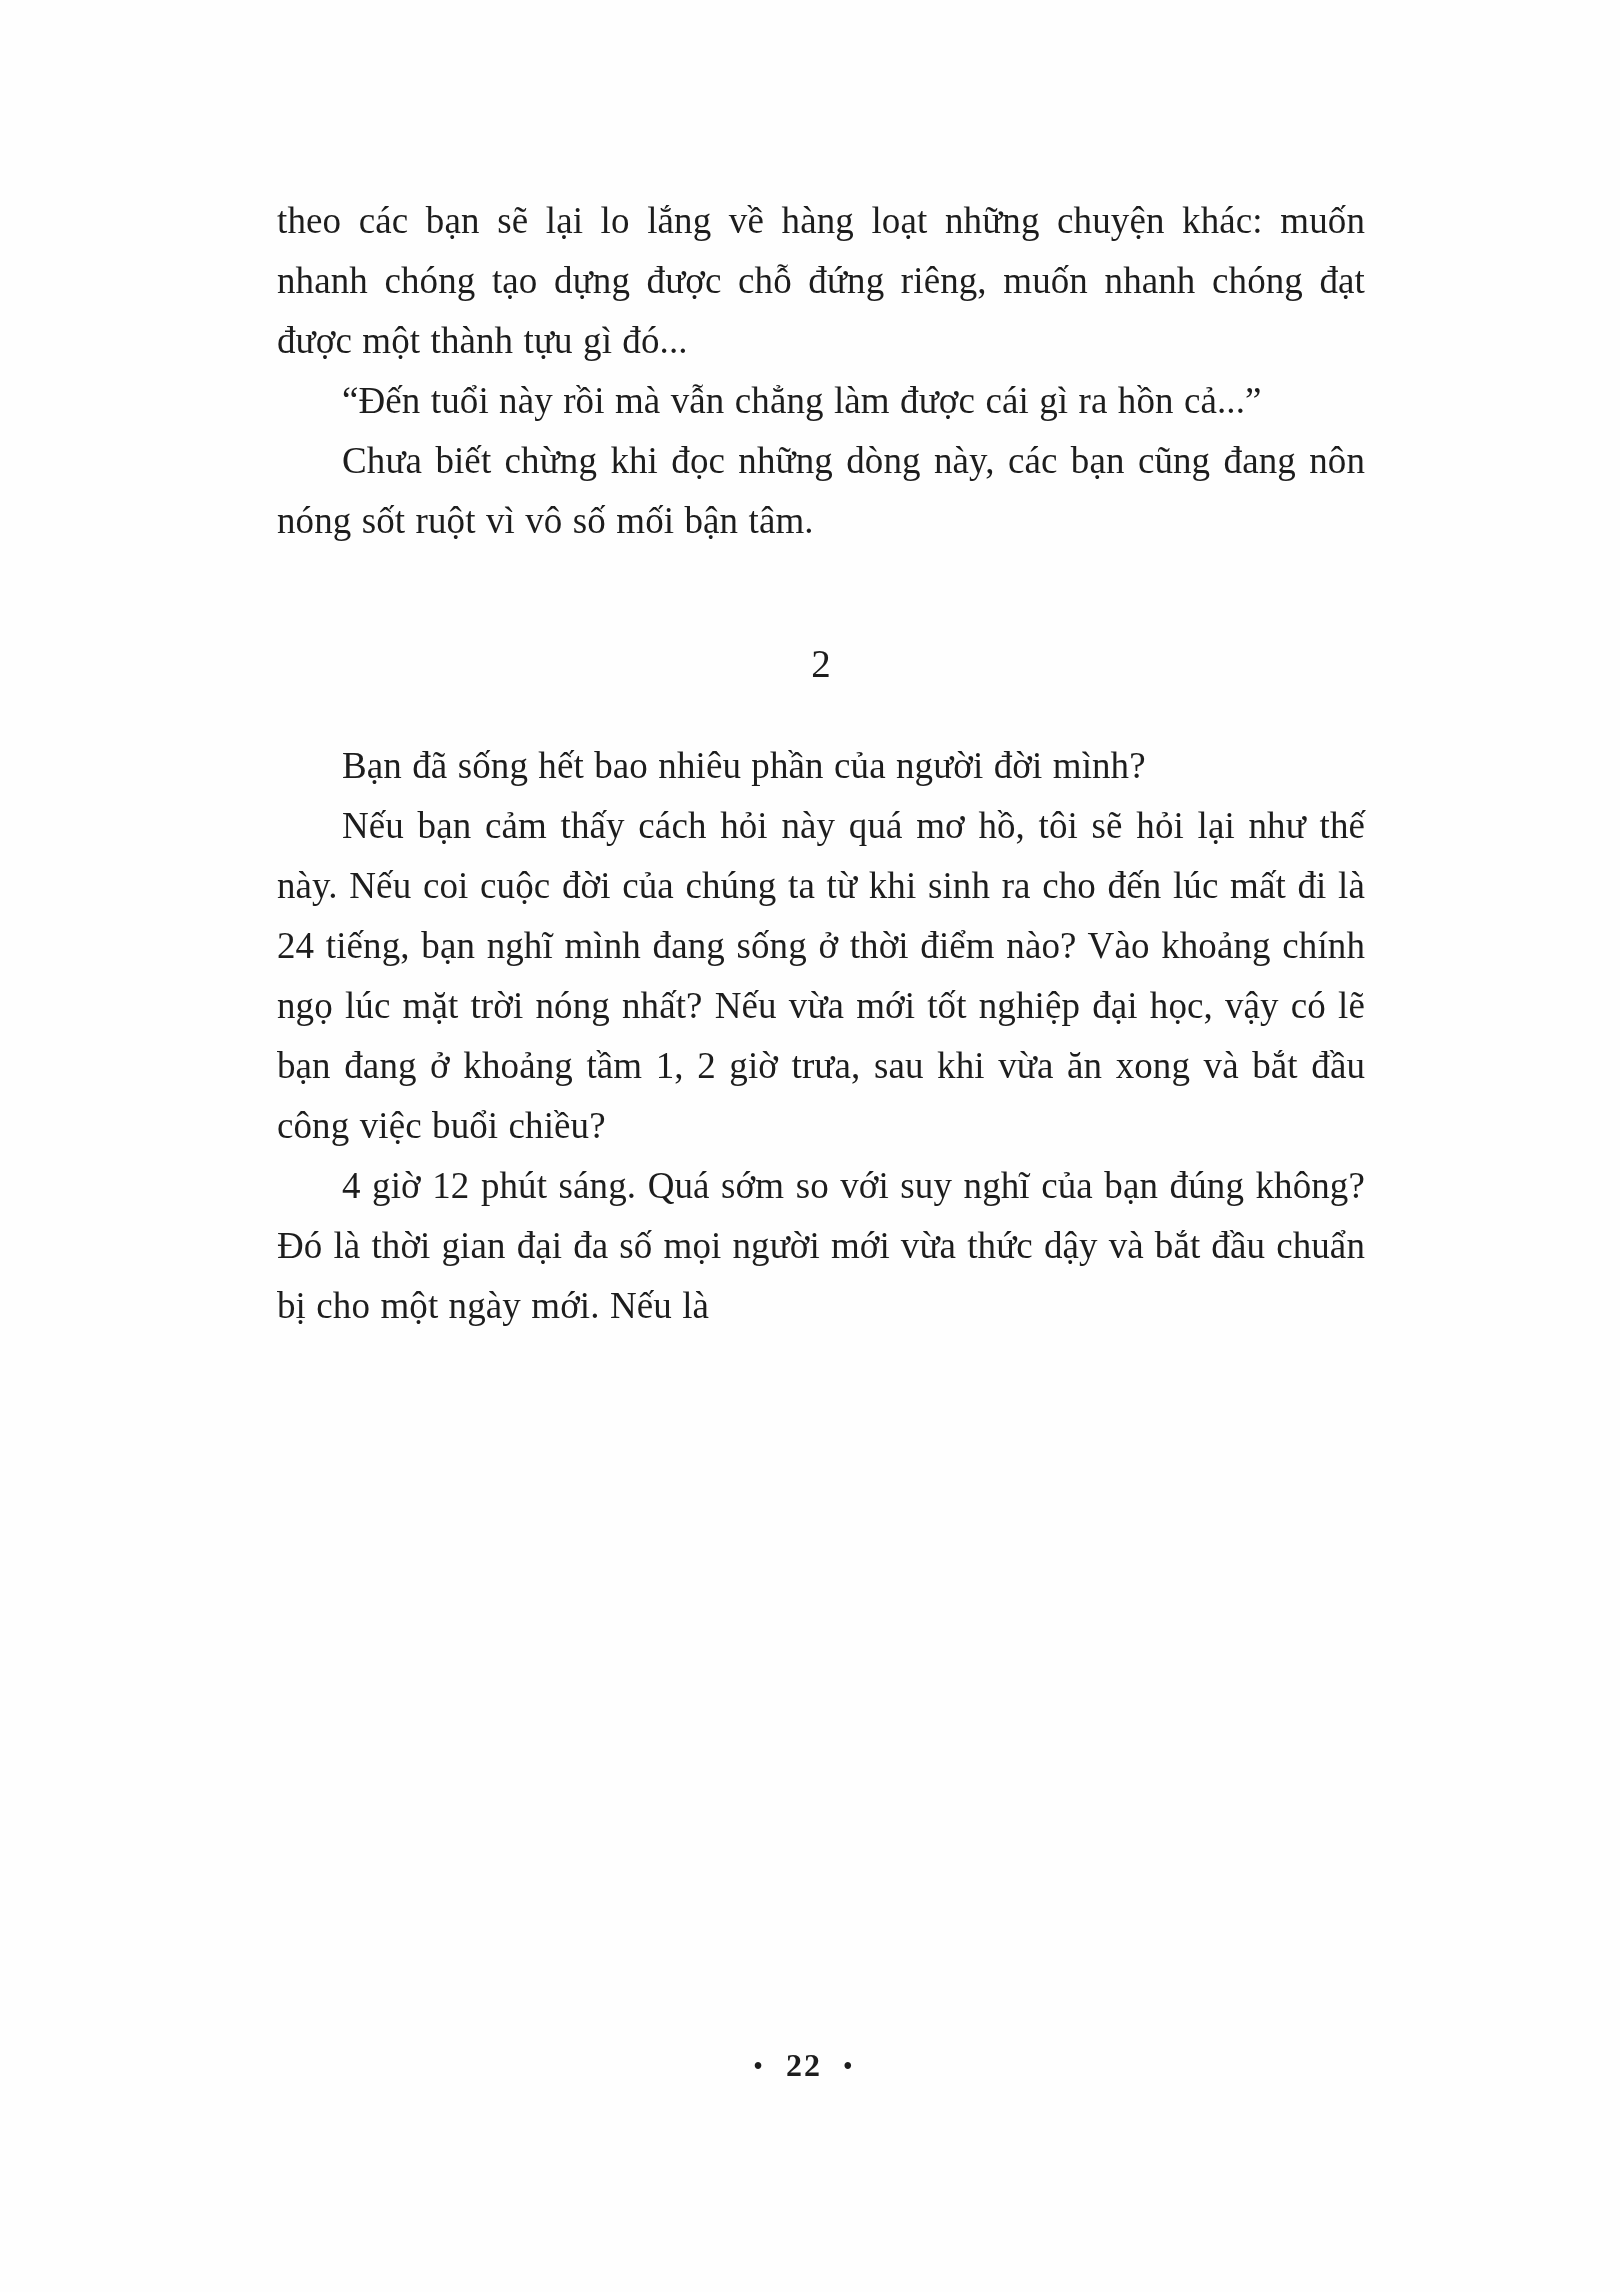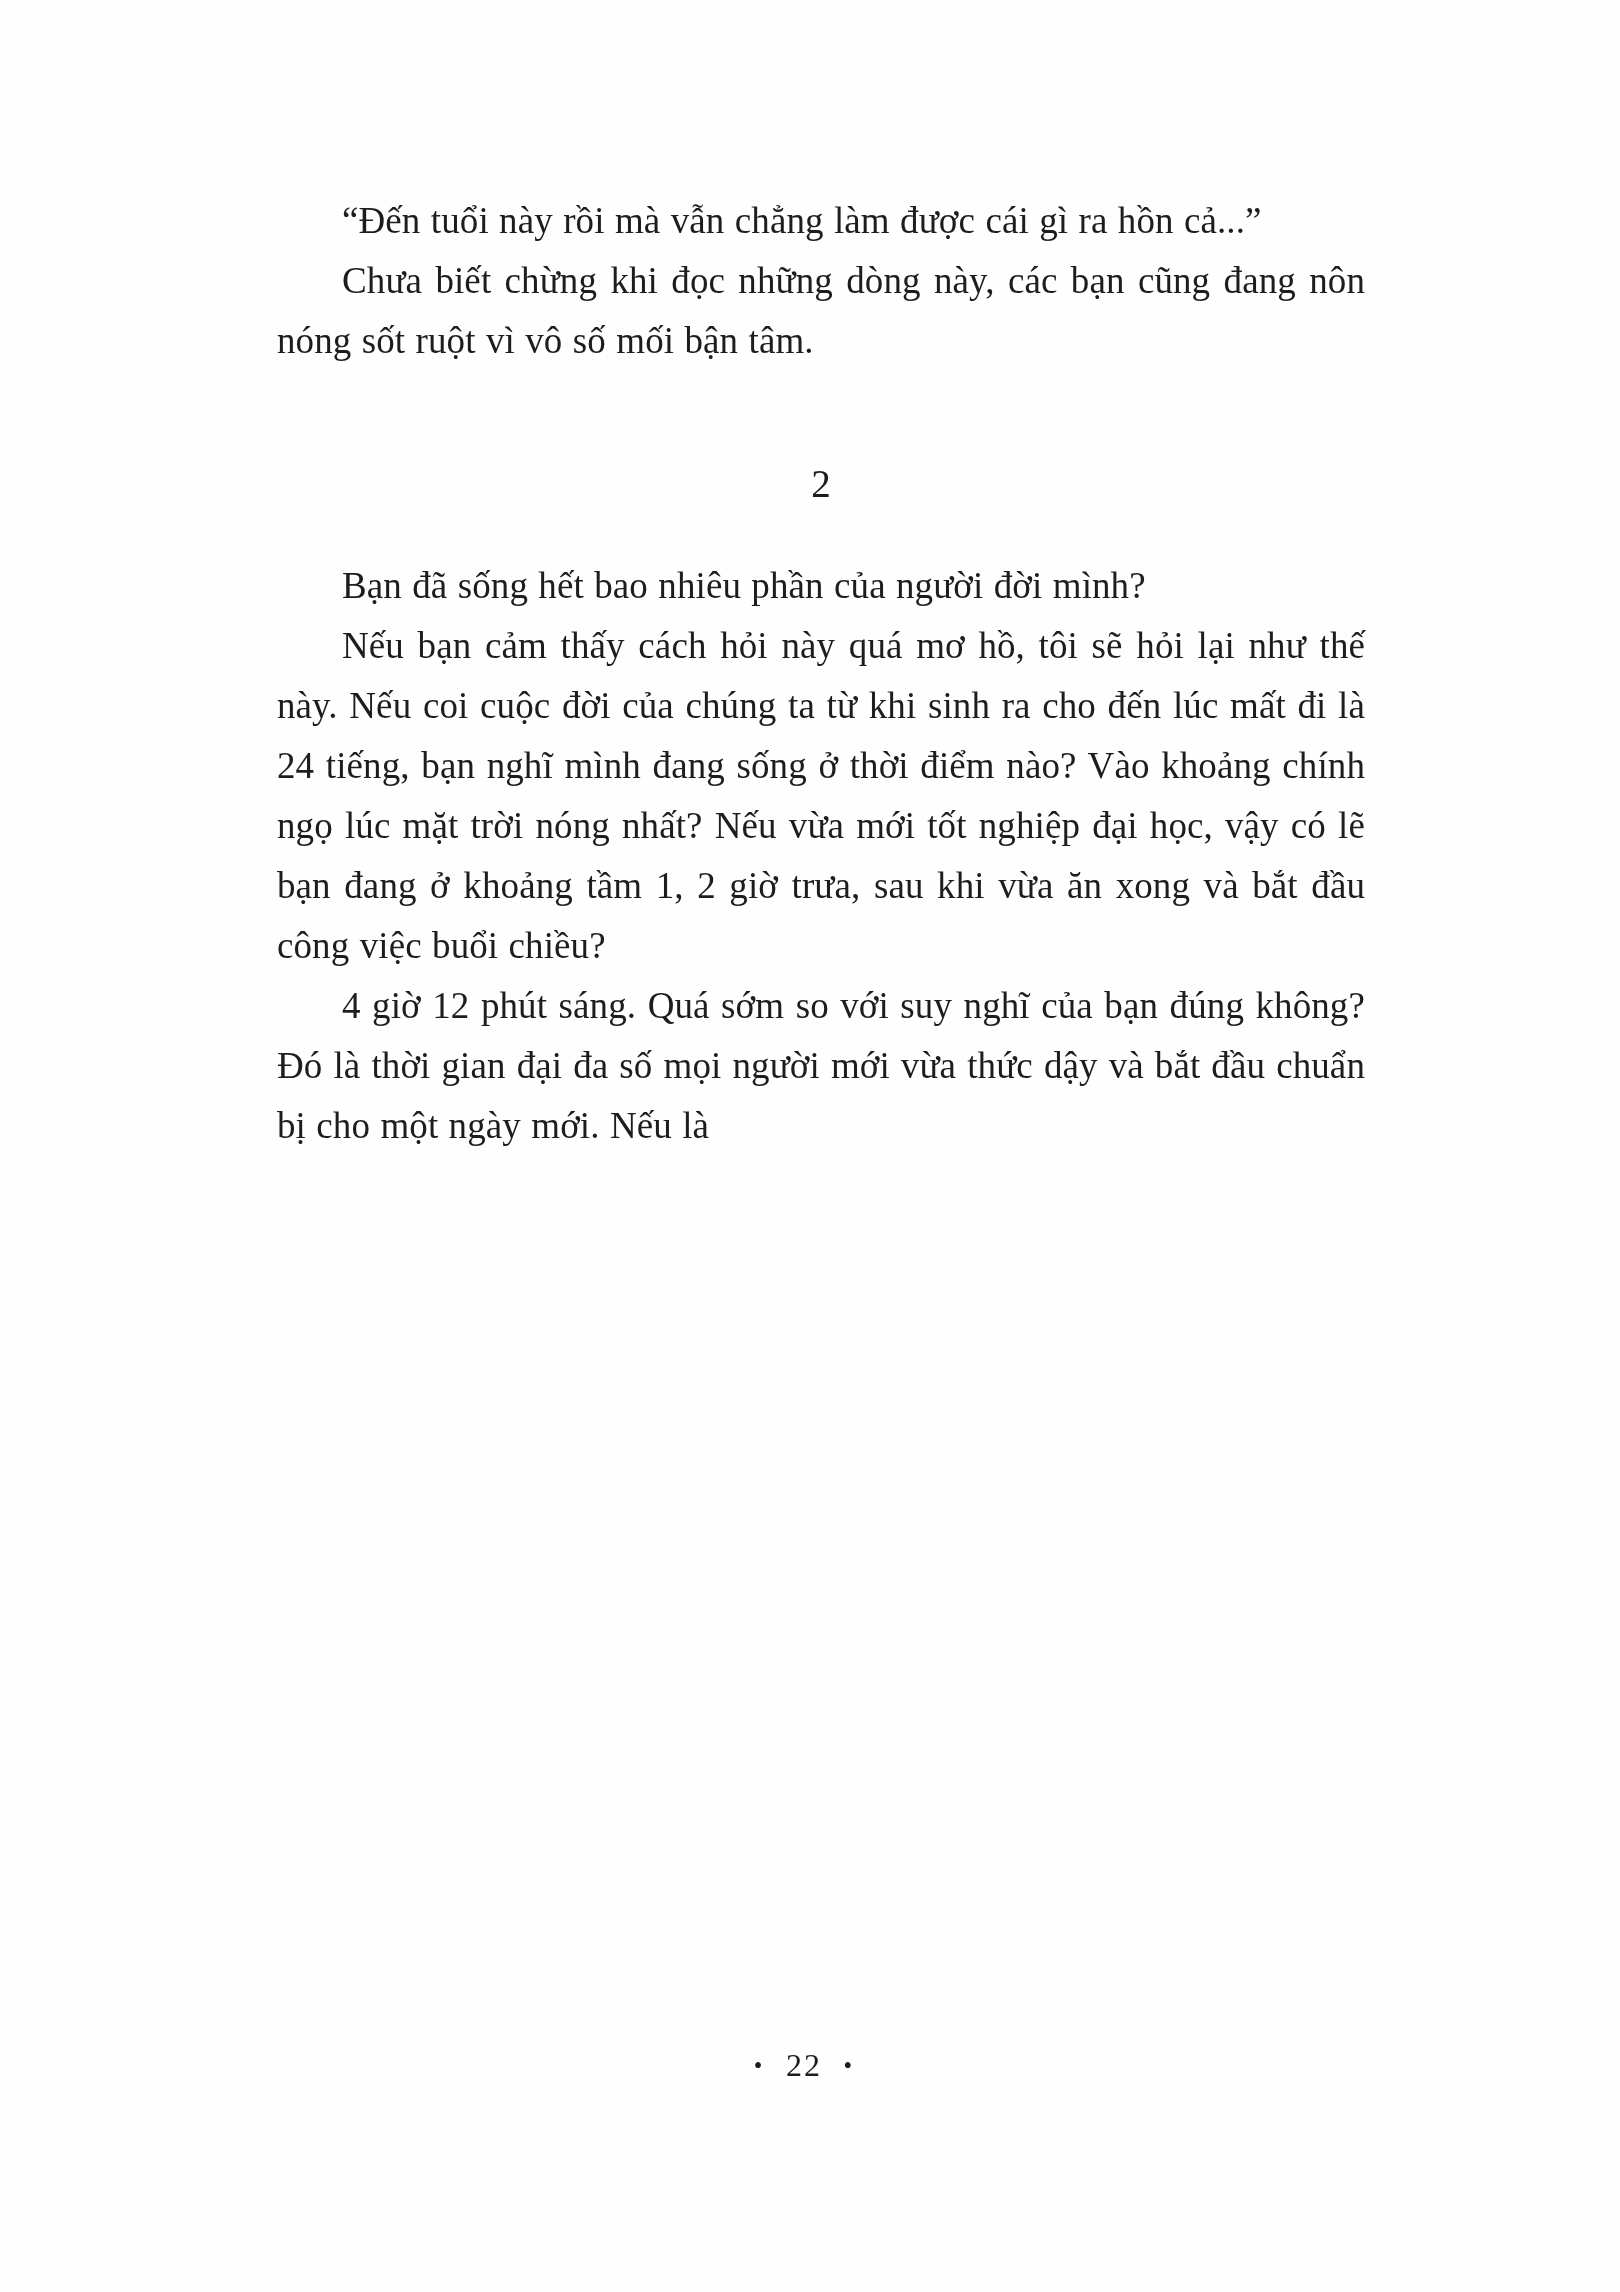--- a/index.html
+++ b/index.html
@@ -55,39 +55,41 @@
   }
   .folio {
     position: absolute;
     left: 0;
     right: 12px;
     top: 2044px;
     text-align: center;
     font-size: 32px;
     color: #1d1d1d;
     letter-spacing: 2px;
+    font-weight: bold;
   }
   .folio .dot {
     display: inline-block;
     margin: 0 21.6px;
     font-size: 24.5px;
     vertical-align: middle;
   }
   .folio .num {
     display: inline-block;
     vertical-align: middle;
   }
 </style>
 </head>
 <body>
 
 <div class="page">
 
   <div class="text-column">
 
+    <p class="para noindent">theo các bạn sẽ lại lo lắng về hàng loạt những chuyện khác: muốn nhanh chóng tạo dựng được chỗ đứng riêng, muốn nhanh chóng đạt được một thành tựu gì đó...</p>
     <p class="para indent">“Đến tuổi này rồi mà vẫn chẳng làm được cái gì ra hồn cả...”</p>
     <p class="para indent">Chưa biết chừng khi đọc những dòng này, các bạn cũng đang nôn nóng sốt ruột vì vô số mối bận tâm.</p>
 
     <p class="section-number">2</p>
 
     <p class="para indent">Bạn đã sống hết bao nhiêu phần của người đời mình?</p>
     <p class="para indent">Nếu bạn cảm thấy cách hỏi này quá mơ hồ, tôi sẽ hỏi lại như thế này. Nếu coi cuộc đời của chúng ta từ khi sinh ra cho đến lúc mất đi là 24 tiếng, bạn nghĩ mình đang sống ở thời điểm nào? Vào khoảng chính ngọ lúc mặt trời nóng nhất? Nếu vừa mới tốt nghiệp đại học, vậy có lẽ bạn đang ở khoảng tầm 1, 2 giờ trưa, sau khi vừa ăn xong và bắt đầu công việc buổi chiều?</p>
     <p class="para indent">4 giờ 12 phút sáng. Quá sớm so với suy nghĩ của bạn đúng không? Đó là thời gian đại đa số mọi người mới vừa thức dậy và bắt đầu chuẩn bị cho một ngày mới. Nếu là</p>
 
   </div>

